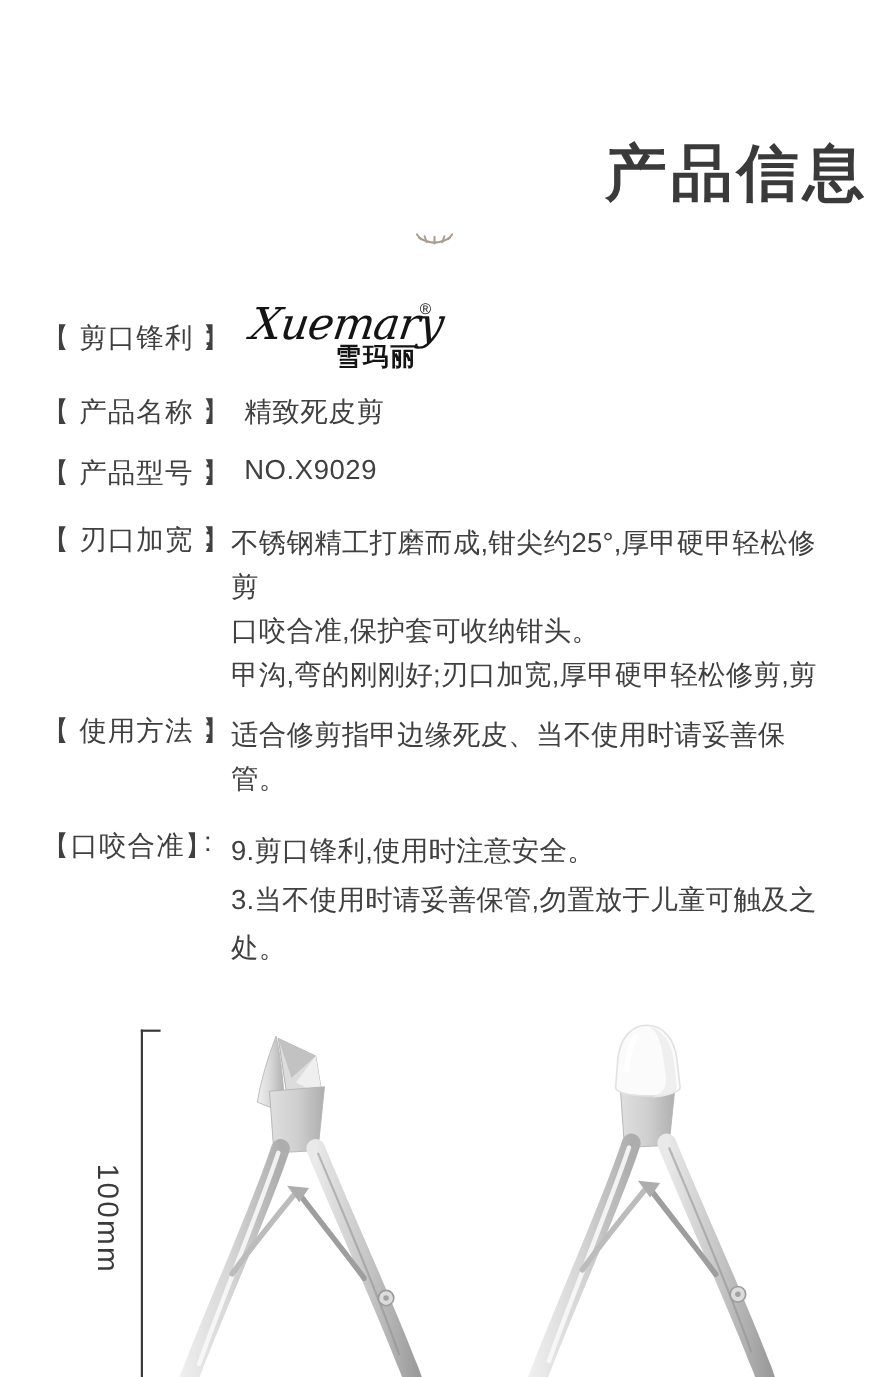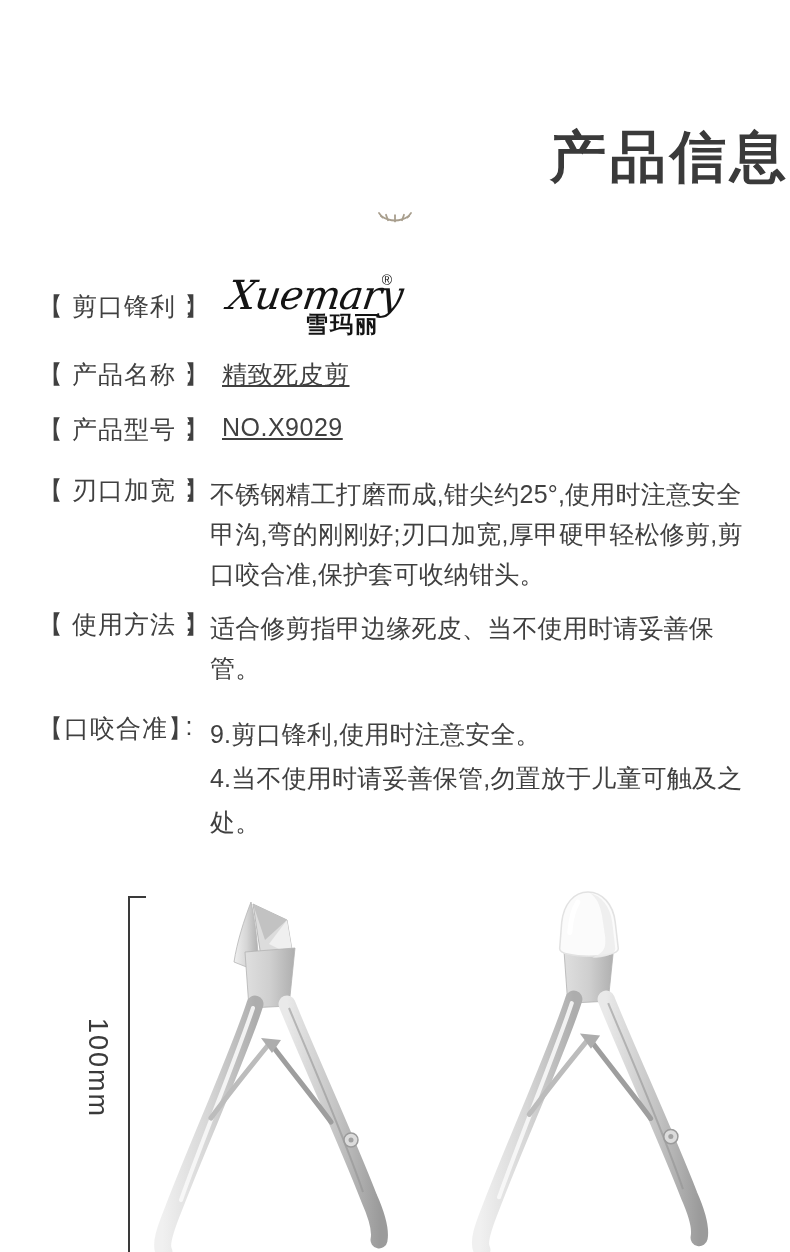--- a/index.html
+++ b/index.html
@@ -10,21 +10,21 @@
   .page-title { margin-top:126px; text-align:right; font-size:56px; font-weight:700;
                 color:#3a3a3a; letter-spacing:4px; line-height:1.1; }
   .decor { text-align:center; margin-top:20px; height:22px; }
   .decor svg { display:inline-block; }
 
   
   .info { margin-top:40px; padding:0 26px 0 38px; }
   .row { display:flex; align-items:flex-start; font-size:25px; color:#404040; }
   .row .label { flex:none; width:144px; letter-spacing:1px; white-space:nowrap; }
   .row .colon { flex:none; width:14px; text-align:center; }
-  .row .val   { margin-left:26px; letter-spacing:0.5px;text-decoration:underline; }
+  .row .val   { margin-left:26px; letter-spacing:0.5px; }
   .row .para  { margin-left:14px; line-height:40px; letter-spacing:0.2px; }
 
   .row-brand   { margin-bottom:14px; min-height:74px; align-items:center; }
   .row-brand .label, .row-brand .colon { align-self:center; }
   .row-name    { margin-bottom:22px;align-items:flex-end; }
   .row-model   { margin-bottom:28px; }
   .row-material{ margin-bottom:14px; }
   .row-usage   { margin-bottom:24px; }
   .row-notes .para { line-height:44px; }
 
@@ -86,38 +86,38 @@
   <div class="row row-model">
     <span class="label">【 产品型号 】</span>
     <span class="colon">:</span>
     <span class="val">NO.X9029</span>
   </div>
 
   <div class="row row-material">
     <span class="label">【 刃口加宽 】</span>
     <span class="colon">:</span>
     <span class="para">
-      <span style="display:block;">不锈钢精工打磨而成,钳尖约25°,使用时注意安全</span>
+      <span style="display:block;">不锈钢精工打磨而成,钳尖约25°,厚甲硬甲轻松修剪</span>
+      <span style="display:block;">口咬合准,保护套可收纳钳头。</span>
       <span style="display:block;">甲沟,弯的刚刚好;刃口加宽,厚甲硬甲轻松修剪,剪</span>
-      <span style="display:block;">口咬合准,保护套可收纳钳头。</span>
     </span>
   </div>
 
   <div class="row row-usage">
     <span class="label">【 使用方法 】</span>
     <span class="colon">:</span>
     <span class="para">适合修剪指甲边缘死皮、当不使用时请妥善保管。</span>
   </div>
 
   <div class="row row-notes">
     <span class="label">【口咬合准】</span>
     <span class="colon">:</span>
     <span class="para">
       <span style="display:block;">9.剪口锋利,使用时注意安全。</span>
-      <span style="display:block;">4.当不使用时请妥善保管,勿置放于儿童可触及之处。</span>
+      <span style="display:block;">3.当不使用时请妥善保管,勿置放于儿童可触及之处。</span>
     </span>
   </div>
 </div>
 
 <div class="figures">
 
   <svg width="0" height="0" style="position:absolute">
     <defs>
       <linearGradient id="steelL" x1="0" y1="0" x2="1" y2="0">
         <stop offset="0" stop-color="#f0f0f0"></stop>

